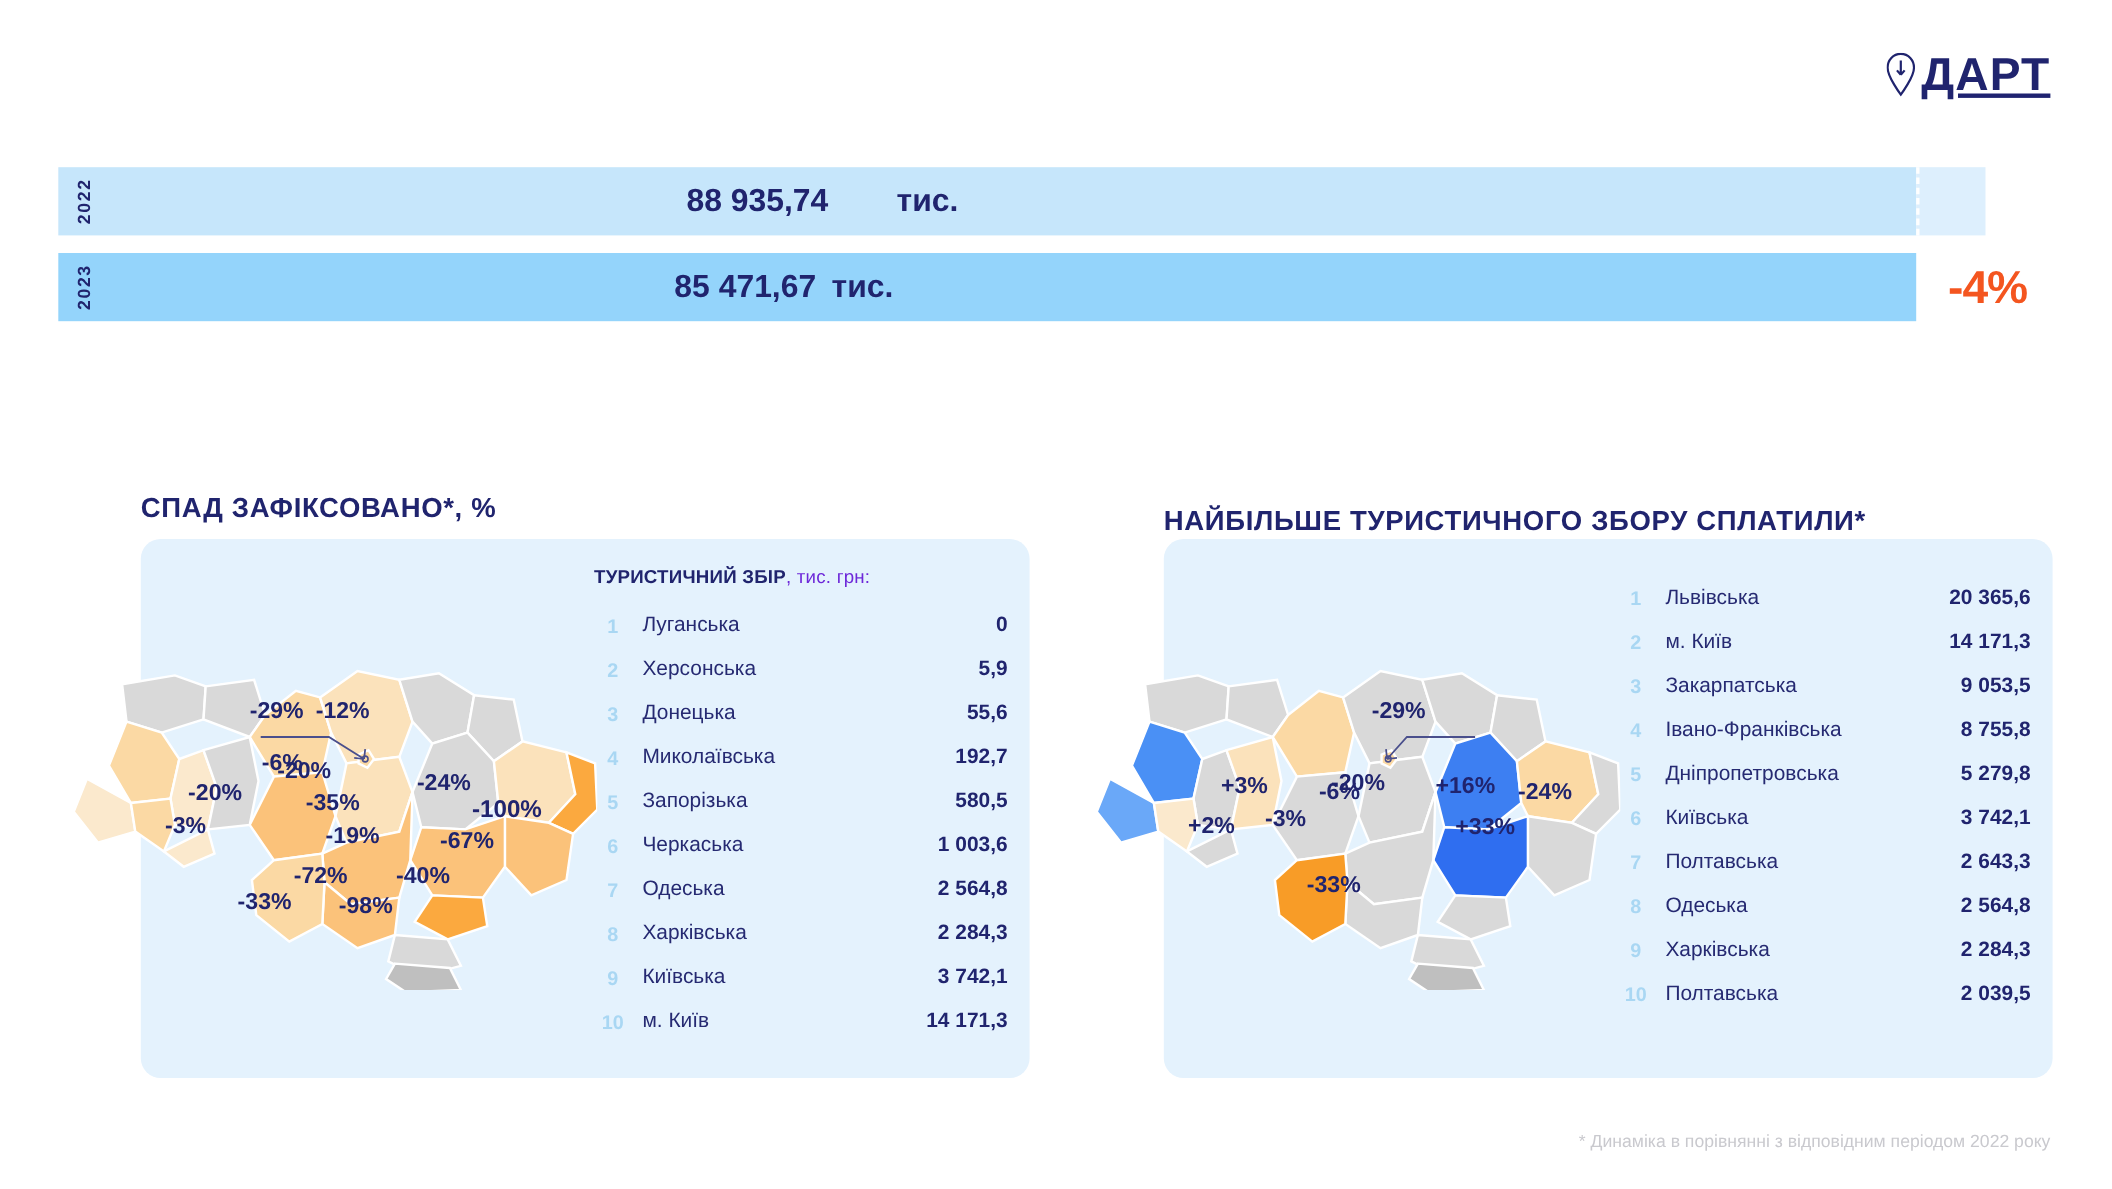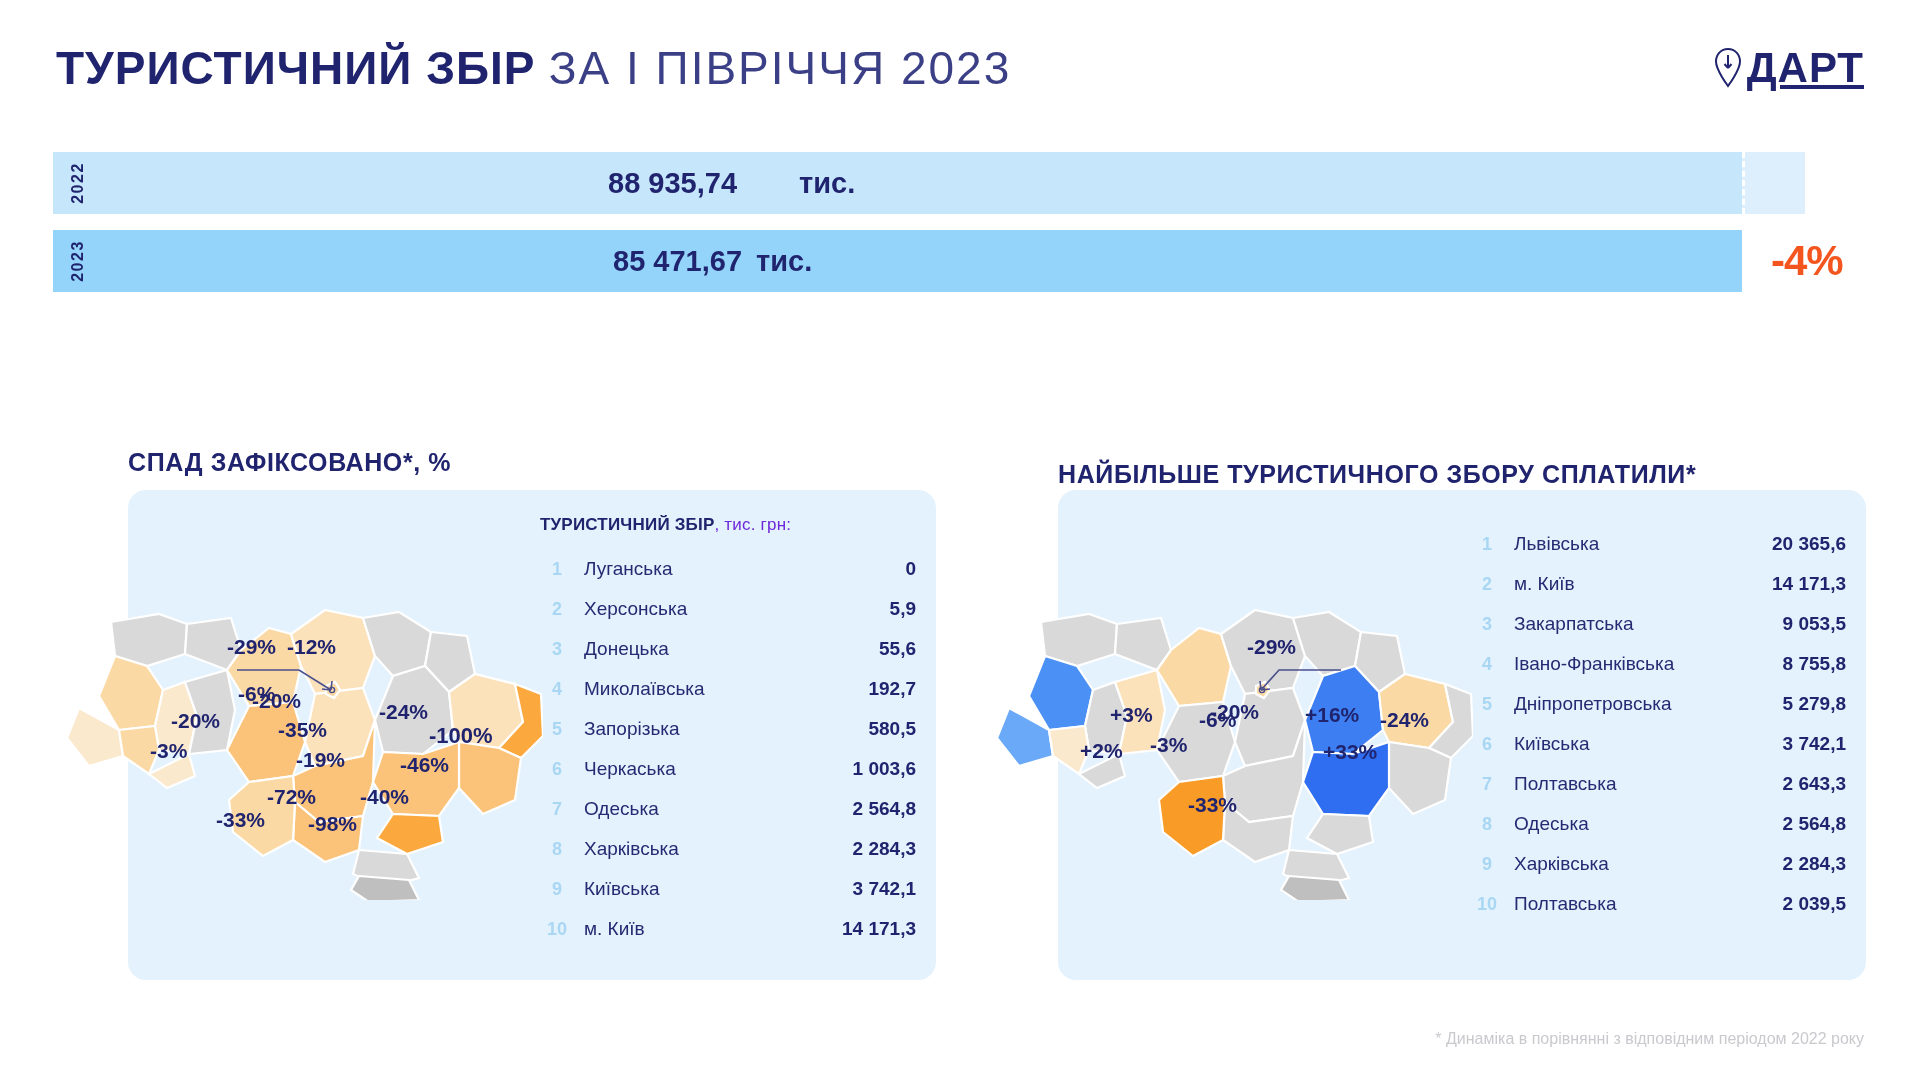--- a/index.html
+++ b/index.html
@@ -61,45 +61,41 @@
   .maplabel{position:absolute;font-size:21px;font-weight:bold;color:#20246e;white-space:nowrap;}
   .maplabel.big{font-size:22px;}
 
   
   #footnote{position:absolute;right:56px;top:1030px;font-size:16px;color:#c9c9ce;white-space:nowrap;}
 </style>
 </head>
 <body>
 
 <div id="header">
-  <div id="title">
-    <span class="t-bold">ТУРИСТИЧНИЙ ЗБІР</span>
-    <span class="t-light">ЗА I ПІВРІЧЧЯ 2023</span>
-  </div>
   <div id="logo">
     <span class="pin">
       <svg width="26" height="40" viewBox="0 0 26 40">
         <path d="M13 1 C6 1 1 6.5 1 13.5 C1 22 13 38 13 38 C13 38 25 22 25 13.5 C25 6.5 20 1 13 1 Z" fill="none" stroke="#20246e" stroke-width="2"></path>
         <path d="M13 7 L13 20 M13 20 L9.5 16 M13 20 L16.5 16" stroke="#20246e" stroke-width="2" fill="none"></path>
       </svg>
     </span>
     <span class="logotext">ДАРТ</span>
   </div>
 </div>
 
 <div id="bars">
 
   <div class="bar-row" id="bar2022" style="top:0;">
     <div class="bar-fill"></div>
     <div class="bar-ghost"></div>
     <div class="bar-dash"></div>
     <div class="bar-year">
       <span>2022</span>
     </div>
-    <div class="bar-value" style="left:555px;gap:24px;">
+    <div class="bar-value" style="left:571px;gap:24px;">
       <span>88 935,74</span>
       <span style="width:14px;"></span>
       <span>тис.</span>
     </div>
   </div>
 
   <div class="bar-row" id="bar2023" style="top:78px;">
     <div class="bar-fill"></div>
     <div class="bar-year">
       <span>2023</span>
@@ -186,21 +182,21 @@
     <div class="maplabel" style="left:22px;top:249px;">-3%</div>
     <div class="maplabel" style="left:43px;top:219px;">-20%</div>
     <div class="maplabel" style="left:110px;top:192px;">-6%</div>
     <div class="maplabel" style="left:99px;top:145px;">-29%</div>
     <div class="maplabel" style="left:159px;top:145px;">-12%</div>
     <div class="maplabel" style="left:124px;top:199px;">-20%</div>
     <div class="maplabel" style="left:150px;top:228px;">-35%</div>
     <div class="maplabel" style="left:168px;top:258px;">-19%</div>
     <div class="maplabel" style="left:251px;top:210px;">-24%</div>
     <div class="maplabel big" style="left:301px;top:233px;">-100%</div>
-    <div class="maplabel" style="left:272px;top:263px;">-46%</div>
+    <div class="maplabel" style="left:272px;top:263px;">-67%</div>
     <div class="maplabel" style="left:139px;top:295px;">-72%</div>
     <div class="maplabel" style="left:232px;top:295px;">-40%</div>
     <div class="maplabel" style="left:88px;top:318px;">-33%</div>
     <div class="maplabel" style="left:180px;top:322px;">-98%</div>
   </div>
 
   <div class="listbox" style="left:412px;">
     <div class="list-head">
       <b>ТУРИСТИЧНИЙ ЗБІР</b><span class="light">, тис. грн:</span>
     </div>

